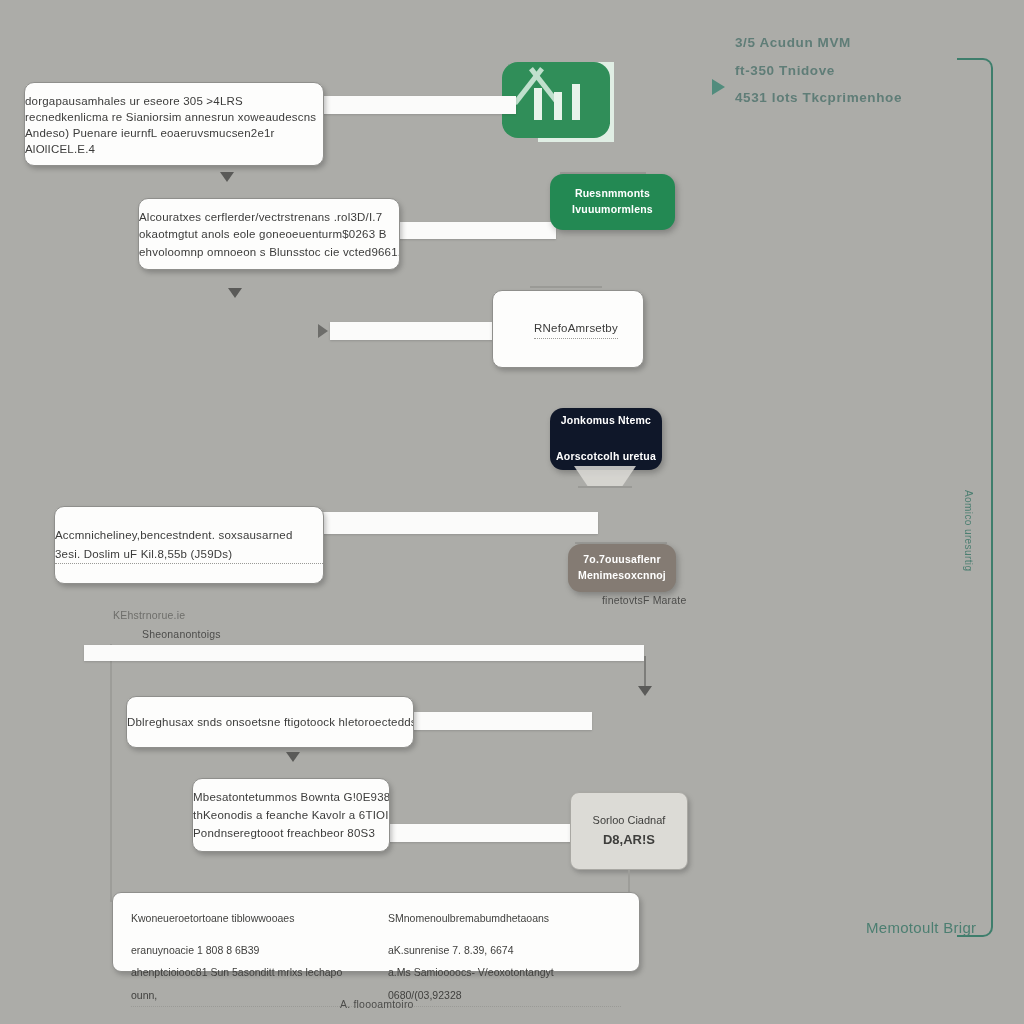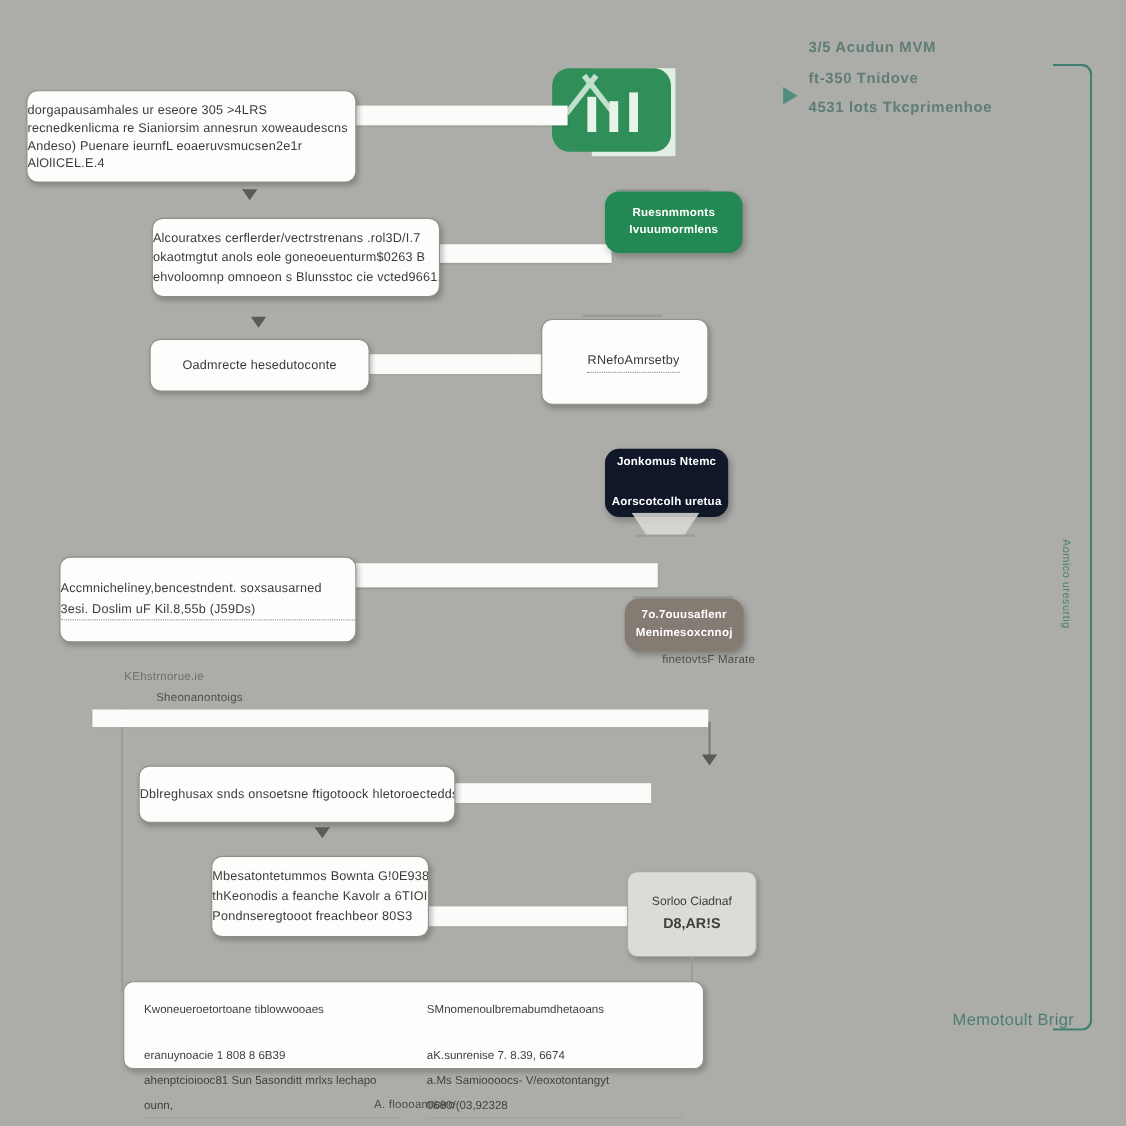--- a/index.html
+++ b/index.html
@@ -90,21 +90,21 @@
   
   .legend{position:absolute;color:#5e7d77;font-size:13.5px;line-height:2.05;letter-spacing:.6px;font-weight:600;white-space:nowrap;}
 
   
   .panel{
     position:absolute;background:#fdfdfc;border:1px solid #8f8f8c;border-radius:9px;
     box-shadow:2px 3px 5px rgba(40,40,38,.26);box-sizing:border-box;
     display:flex;padding:14px 18px;gap:24px;
   }
   .panel .col{flex:1;color:#3f3f3d;font-size:10.5px;line-height:2.15;}
-  .panel .col .hd{color:#55555 2;margin-bottom:19px;}
+  .panel .col .hd{color:#55555 2;margin-bottom:9px;}
 
   
   .glyph{position:absolute;}
   .glyph .blob{position:absolute;background:#2c8f57;border-radius:14px 14px 2px 2px;}
   .glyph .pale{position:absolute;background:#dfeee4;}
   .glyph .bar{position:absolute;background:#e8f3ea;}
   .glyph .slash{position:absolute;background:#bfe0cc;transform:rotate(38deg);}
 </style>
 </head>
 <body>
@@ -155,23 +155,20 @@
   <div class="chip green" style="left:550px;top:174px;width:125px;height:56px;">
     <div>Ruesnmmonts</div>
     <div>Ivuuumormlens</div>
   </div>
 
   <div class="arrow-d" style="left:228px;top:288px;"></div>
 
   <div class="hbar" style="left:330px;top:322px;width:168px;height:18px;"></div>
   <div class="arrow-r" style="left:470px;top:322px;"></div>
   <div class="arrow-r-dark" style="left:318px;top:324px;"></div>
-  <div class="node center" style="left:136px;top:308px;width:200px;height:48px;">
-    <div class="ln">Oadmrecte hesedutoconte</div>
-  </div>
 
   <div class="thin" style="left:530px;top:286px;width:72px;height:2px;"></div>
   <div class="node center" style="left:492px;top:290px;width:152px;height:78px;">
     <div class="ln" style="border-bottom:1px dotted #9a9a96;padding-bottom:1px;margin-left:16px;">RNefoAmrsetby</div>
   </div>
 
   <div class="chip orange" style="left:550px;top:408px;width:112px;height:62px;">
     <div>Jonkomus Ntemc</div>
     <div>Aorscotcolh uretua</div>
   </div>

